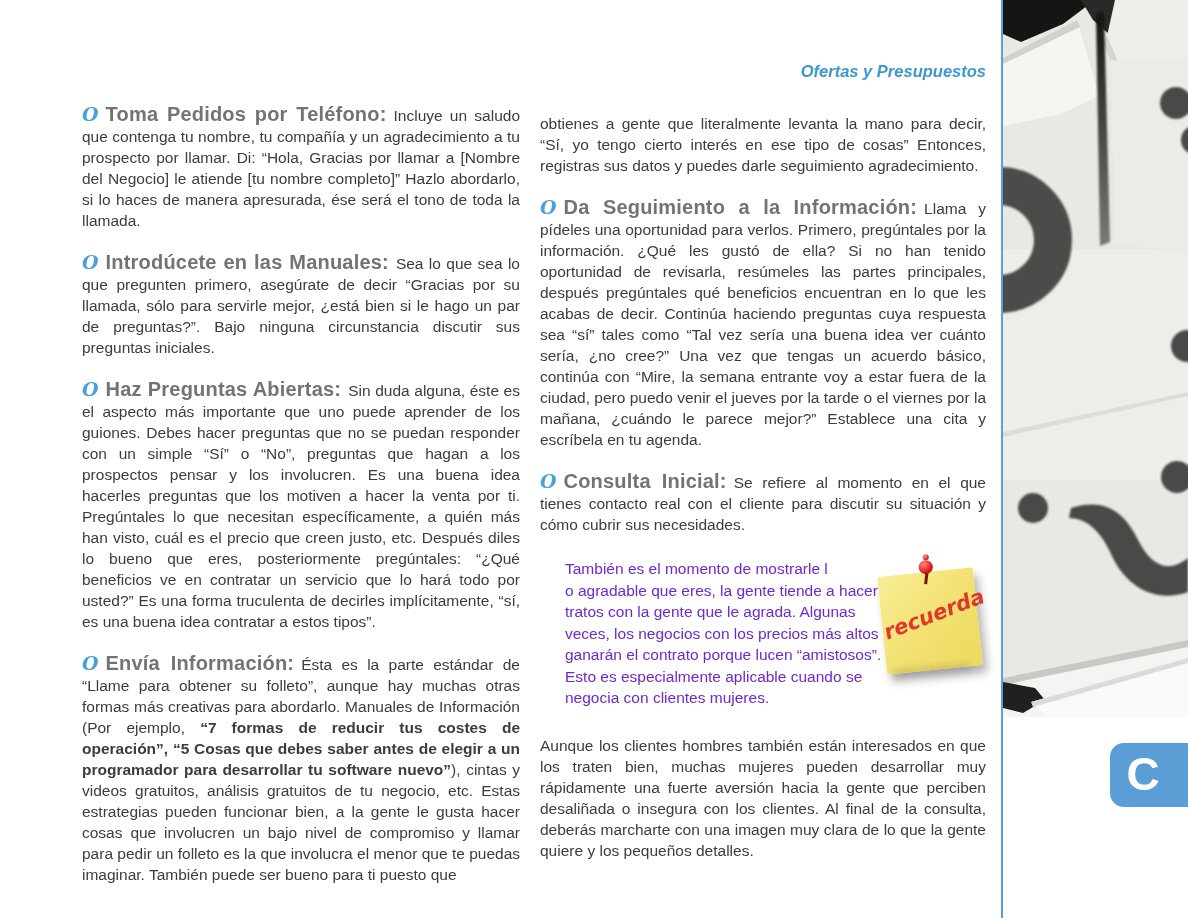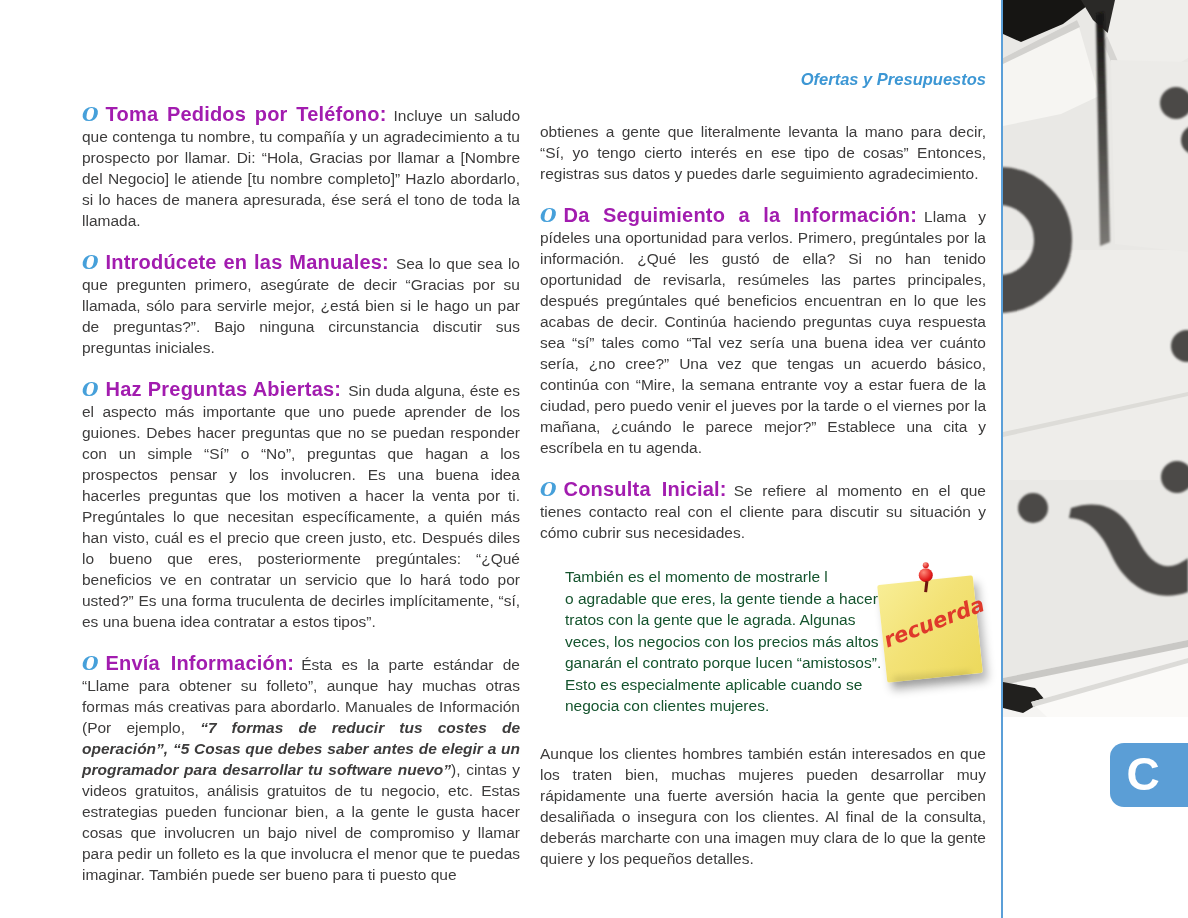--- a/index.html
+++ b/index.html
@@ -6,30 +6,30 @@
   .page{position:relative;width:1188px;height:918px;background:#ffffff;overflow:hidden;
         font-family:"Liberation Sans",sans-serif;color:#3d3c3c;}
 
   
   .col-left{position:absolute;left:82px;top:104px;width:438px;}
   .col-right{position:absolute;left:540px;top:62px;width:446px;}
 
   p.body-text{font-size:15.5px;line-height:21px;text-align:justify;color:#3d3c3c;margin:0 0 21px 0;}
   .bullet-o{font-family:"DejaVu Serif",serif;font-style:italic;font-weight:bold;
             font-size:19px;color:#46a0da;margin-right:7px;}
-  .run-in-title{font-size:20px;font-weight:bold;color:#a21caf;margin-right:7px;letter-spacing:.2px;}
-  .em{font-weight:bold;font-style:italic;}
+  .run-in-title{font-size:20px;font-weight:bold;color:#737373;margin-right:7px;letter-spacing:.2px;}
+  .em{font-weight:bold;}
 
   .running-header{text-align:right;font-size:16.5px;font-weight:bold;font-style:italic;
-                  color:#3d97d4;margin:8px 0 32px 0;}
+                  color:#3d97d4;margin:0 0 32px 0;}
 
   
   .note-row{position:relative;height:158px;margin-bottom:21px;}
   .note-text{position:absolute;left:25px;top:2px;width:332px;white-space:pre-line;
-             font-size:15.5px;line-height:21.5px;color:#14532d;margin:0;text-align:left;}
+             font-size:15.5px;line-height:21.5px;color:#6d28d9;margin:0;text-align:left;}
   .sticky-note{position:absolute;left:342px;top:16px;width:96px;height:98px;border-radius:2px;
                background:linear-gradient(135deg,#f8ee96 0%,#f3e276 45%,#ecd95c 100%);
                box-shadow:4px 8px 10px rgba(0,0,0,.30);transform:rotate(-6deg);}
   .sticky-note:after{content:"";position:absolute;left:6px;bottom:-4px;width:80%;height:8px;
                background:rgba(0,0,0,.12);filter:blur(3px);transform:rotate(2deg);z-index:-1;}
   .sticky-label{position:absolute;left:0;top:32px;width:100%;text-align:center;
                transform:rotate(-15deg);color:#df392b;font-size:21px;font-weight:bold;
                font-style:italic;font-family:"DejaVu Sans",sans-serif;}
   .push-pin{position:absolute;left:40px;top:-14px;width:18px;height:26px;transform:rotate(6deg);}
   .pin-knob{position:absolute;left:6px;top:-4px;width:6px;height:6px;border-radius:50%;

